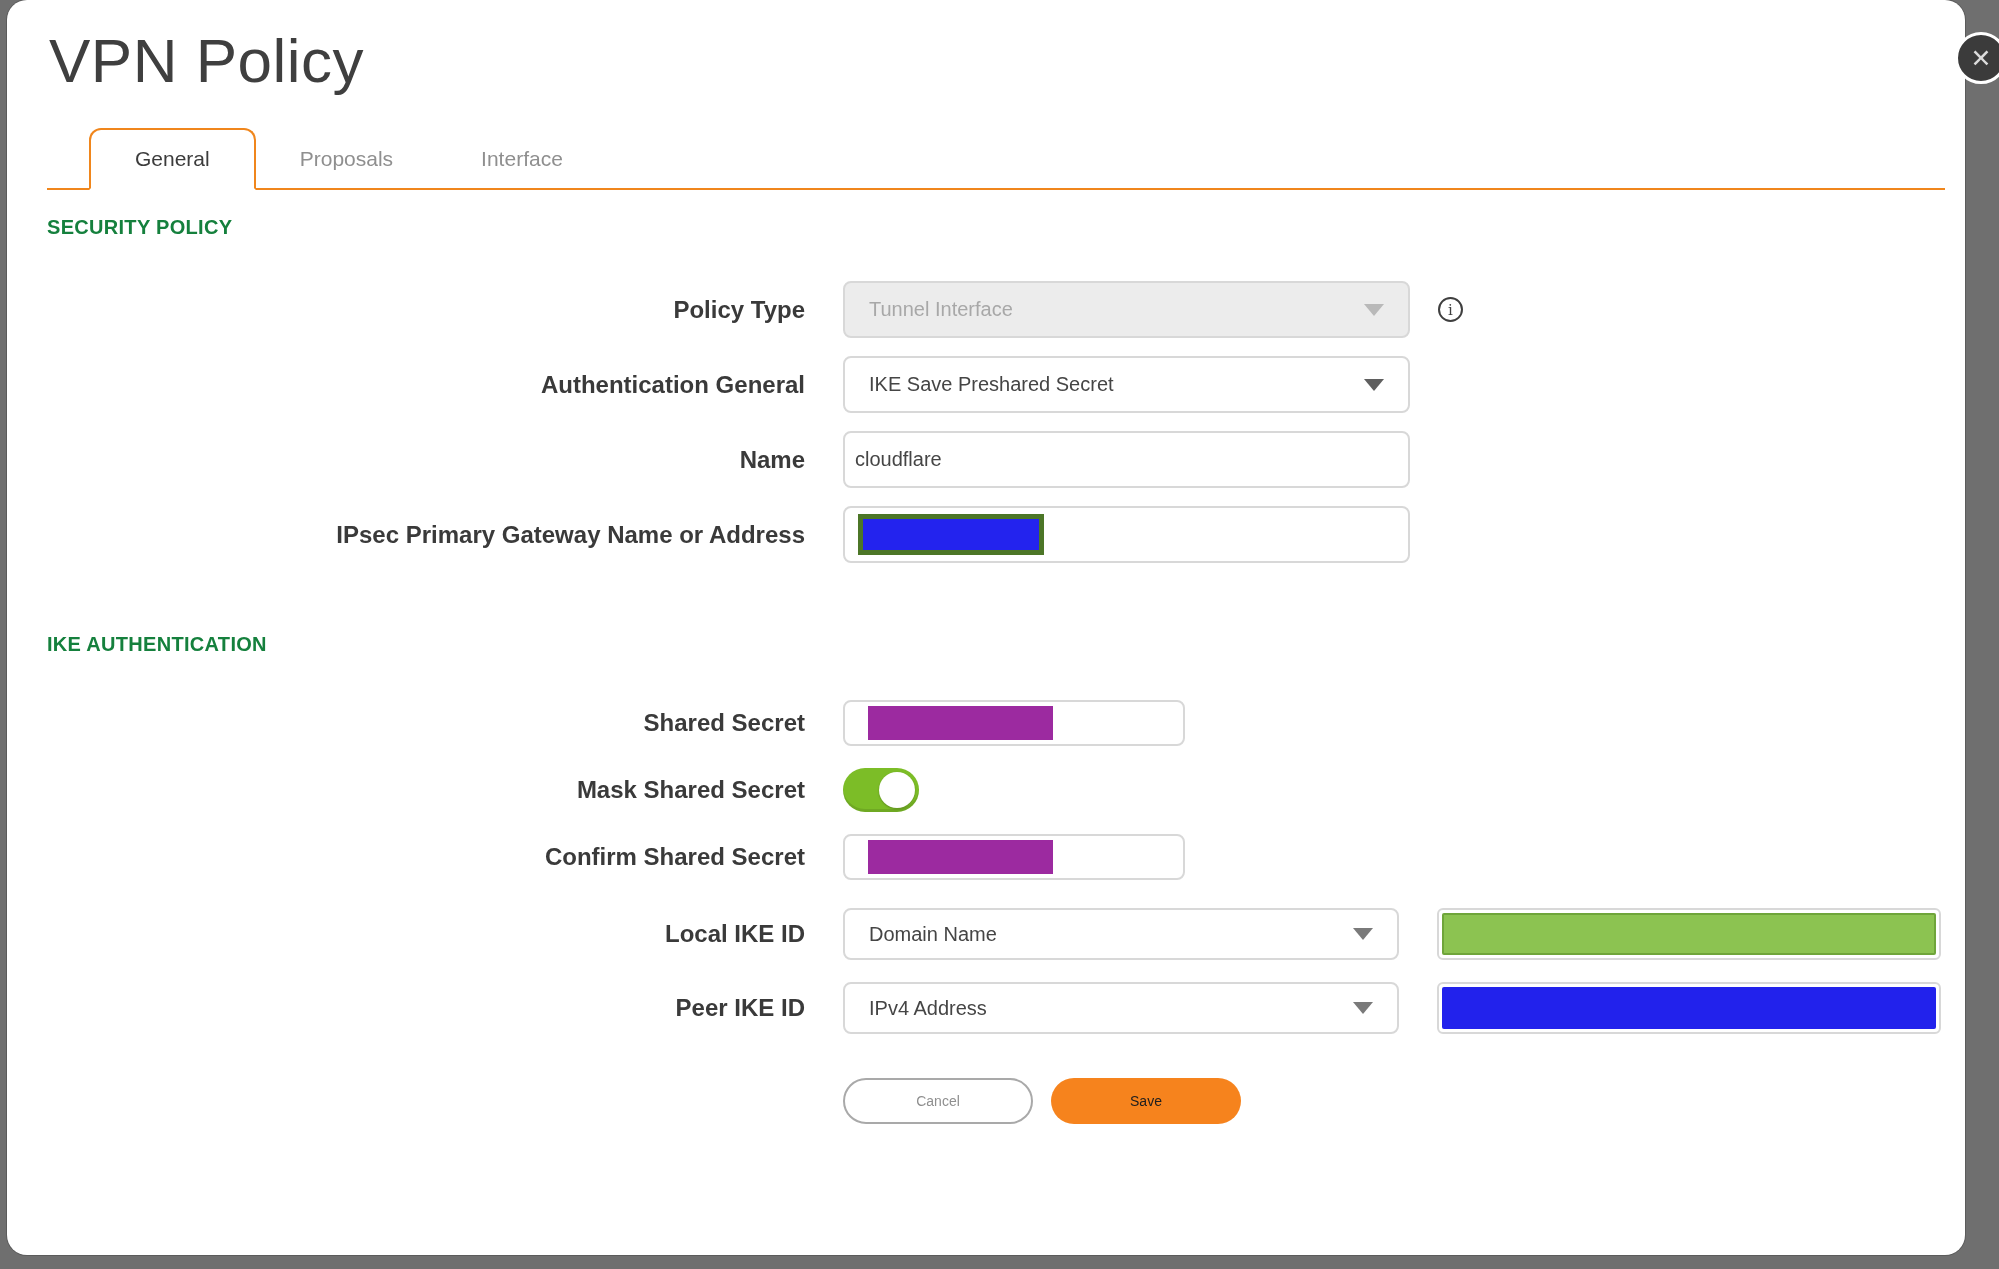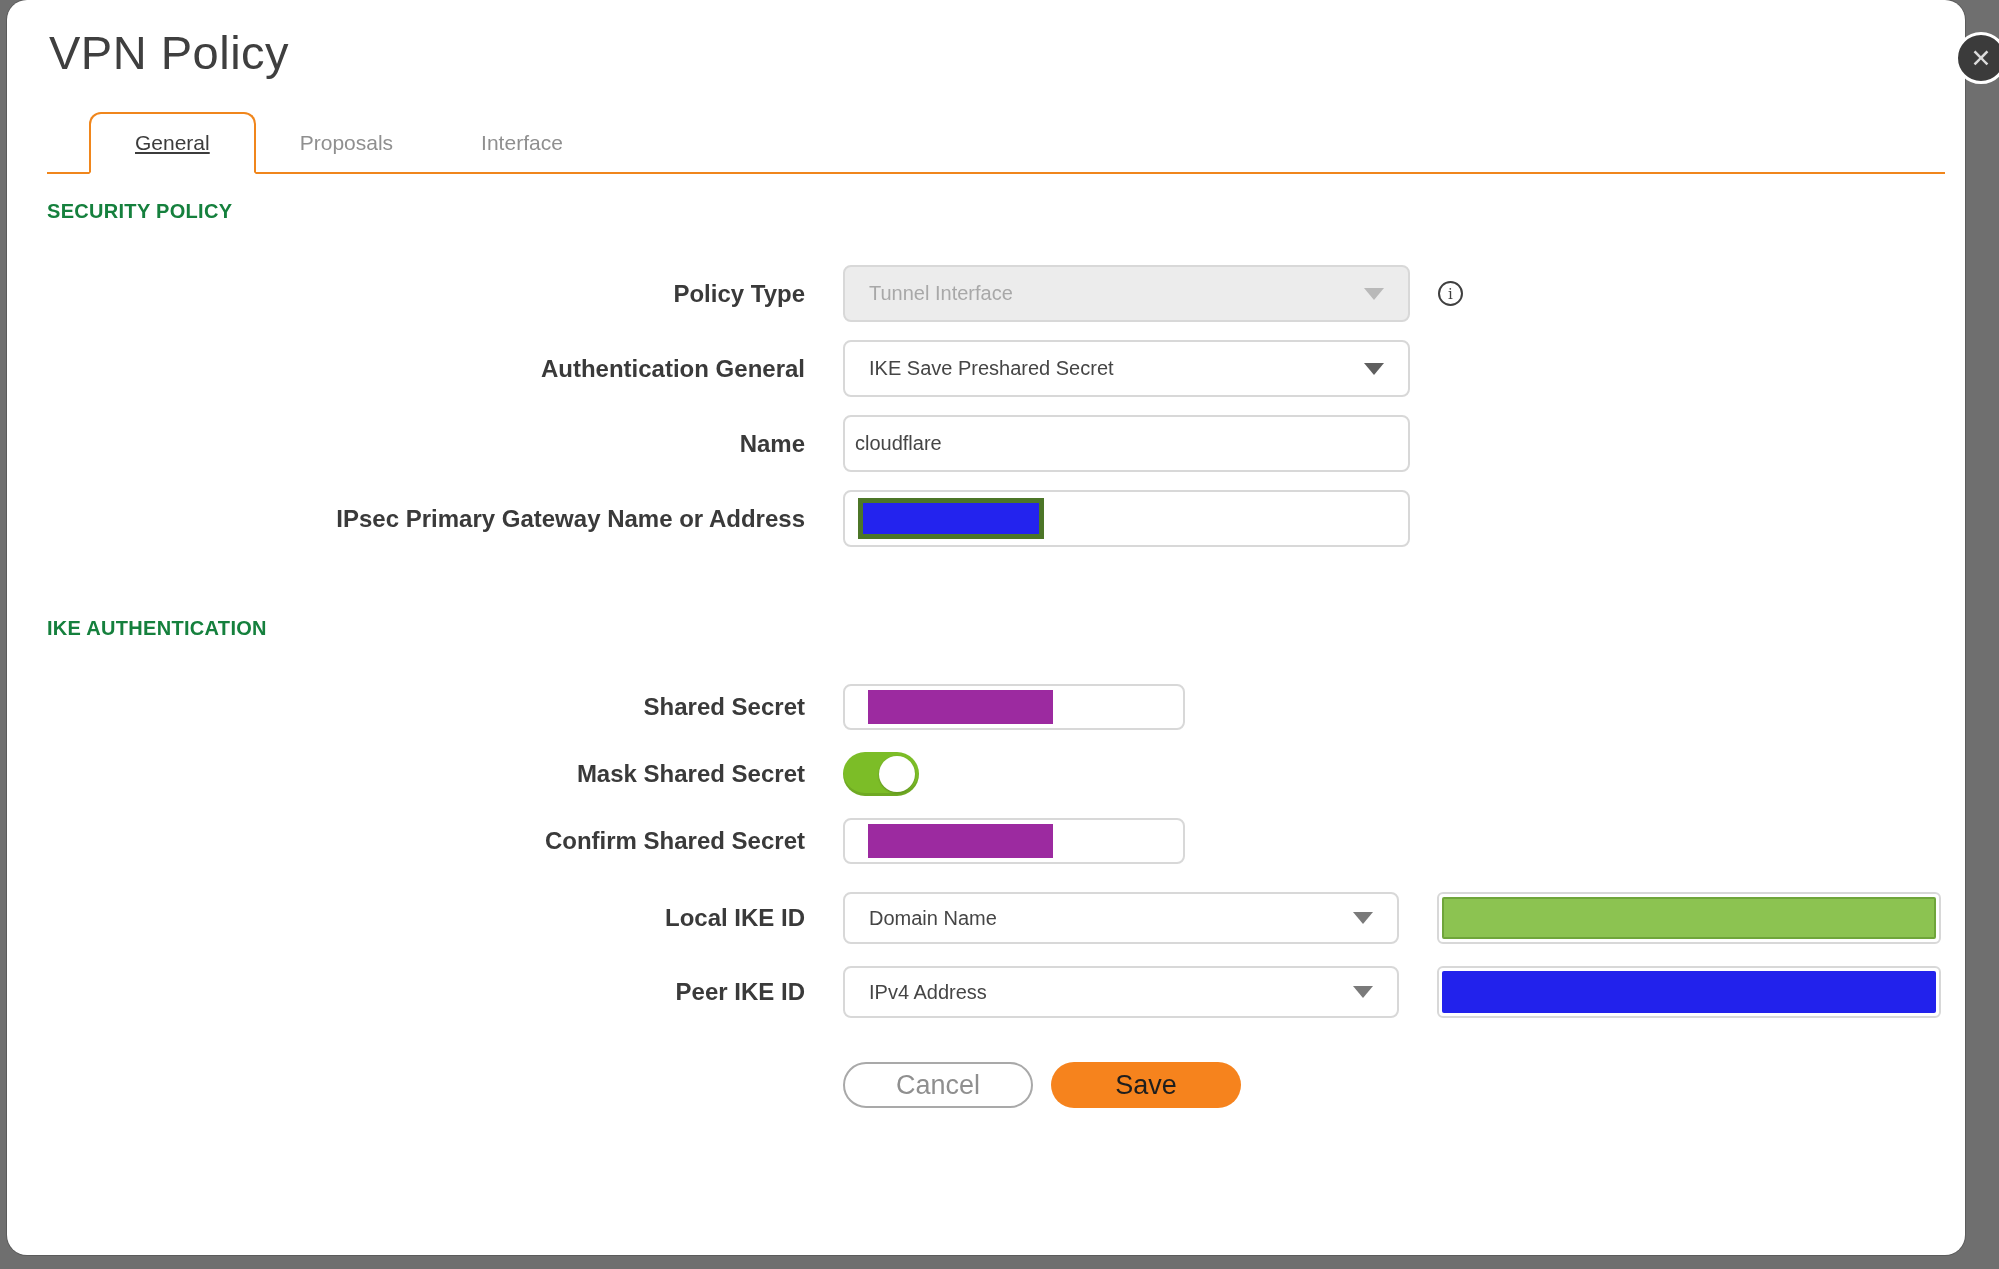--- a/index.html
+++ b/index.html
@@ -2,27 +2,27 @@
 <html><head>
 <meta charset="utf-8">
 <style>
   html,body{margin:0;padding:0;width:1999px;height:1269px;overflow:hidden;
     background:#6F6F6F;font-family:"Liberation Sans","DejaVu Sans",sans-serif;}
   .dialog{position:absolute;left:7px;top:0;right:34px;bottom:14px;background:#FFFFFF;
     border-radius:20px;box-shadow:0 0 0 1px rgba(0,0,0,.18);}
   .close-btn{position:absolute;top:32px;right:-8px;width:52px;height:52px;border-radius:50%;
     background:#3B3B3B;border:3px solid #FFFFFF;display:flex;align-items:center;justify-content:center;
     color:#DCDCDC;font-size:25px;line-height:1;cursor:pointer;z-index:5;padding:0;}
-  .title{margin:25px 0 16px 42px;font-size:47px;font-weight:400;color:#3F3F3F;letter-spacing:.5px;}
+  .title{margin:25px 0 16px 42px;font-size:62px;font-weight:400;color:#3F3F3F;letter-spacing:.5px;}
   
   .tabbar{display:flex;align-items:flex-end;border-bottom:2px solid #F0861C;
     margin:32px 20px 0 40px;}
   .tab{padding:17px 44px;font-size:21px;color:#8F8F8F;cursor:pointer;white-space:nowrap;}
   .tab.active{color:#3C3C3C;border:2px solid #F0861C;border-bottom:2px solid #FFFFFF;
-    border-radius:12px 12px 0 0;margin-bottom:-2px;margin-left:42px;background:#FFFFFF;text-decoration:underline;}
+    border-radius:12px 12px 0 0;margin-bottom:-2px;margin-left:42px;background:#FFFFFF;}
   
   .section-h{margin:26px 0 42px 40px;font-size:20px;font-weight:bold;color:#15803d;letter-spacing:.3px;}
   .section-h.ike{margin:70px 0 44px 40px;}
   .row{display:flex;align-items:center;margin-bottom:18px;}
   .row.tight{margin-bottom:22px;}
   .flabel{flex:0 0 836px;box-sizing:border-box;padding-right:38px;text-align:right;
     font-weight:bold;font-size:24px;color:#3A3A3A;white-space:nowrap;}
   .field{border:2px solid #D8D8D8;border-radius:8px;background:#FFF;display:flex;
     align-items:center;box-sizing:border-box;color:#454545;font-size:20px;}
   .w-main{width:567px;height:57px;}
@@ -49,21 +49,21 @@
   .fill-green{width:100%;height:100%;background:#8CC351;border:2px solid #6FA53A;
     box-sizing:border-box;border-radius:2px;}
   .fill-blue{width:100%;height:100%;background:#2222EC;border-radius:2px;}
   
   .toggle{width:76px;height:44px;border-radius:22px;background:#7CBD27;position:relative;
     cursor:pointer;box-shadow:inset 0 -3px 0 rgba(0,0,0,.10);}
   .knob{position:absolute;right:4px;top:4px;width:36px;height:36px;background:#FFF;
     border-radius:50%;box-shadow:0 1px 2px rgba(0,0,0,.25);}
   
   .actions{display:flex;gap:18px;margin:44px 0 0 836px;}
-  .btn{height:46px;width:190px;border-radius:24px;font-size:27px;display:flex;
+  .btn{height:46px;width:190px;border-radius:24px;font-size:14px;display:flex;
     align-items:center;justify-content:center;cursor:pointer;box-sizing:border-box;
     font-family:"Liberation Sans","DejaVu Sans",sans-serif;}
   .btn.cancel{background:#FFF;border:2px solid #A9A9A9;color:#8F8F8F;}
   .btn.save{background:#F6831D;border:none;color:#1E1E1E;}
 </style>
 </head>
 <body>
 
 <div class="dialog">
 

